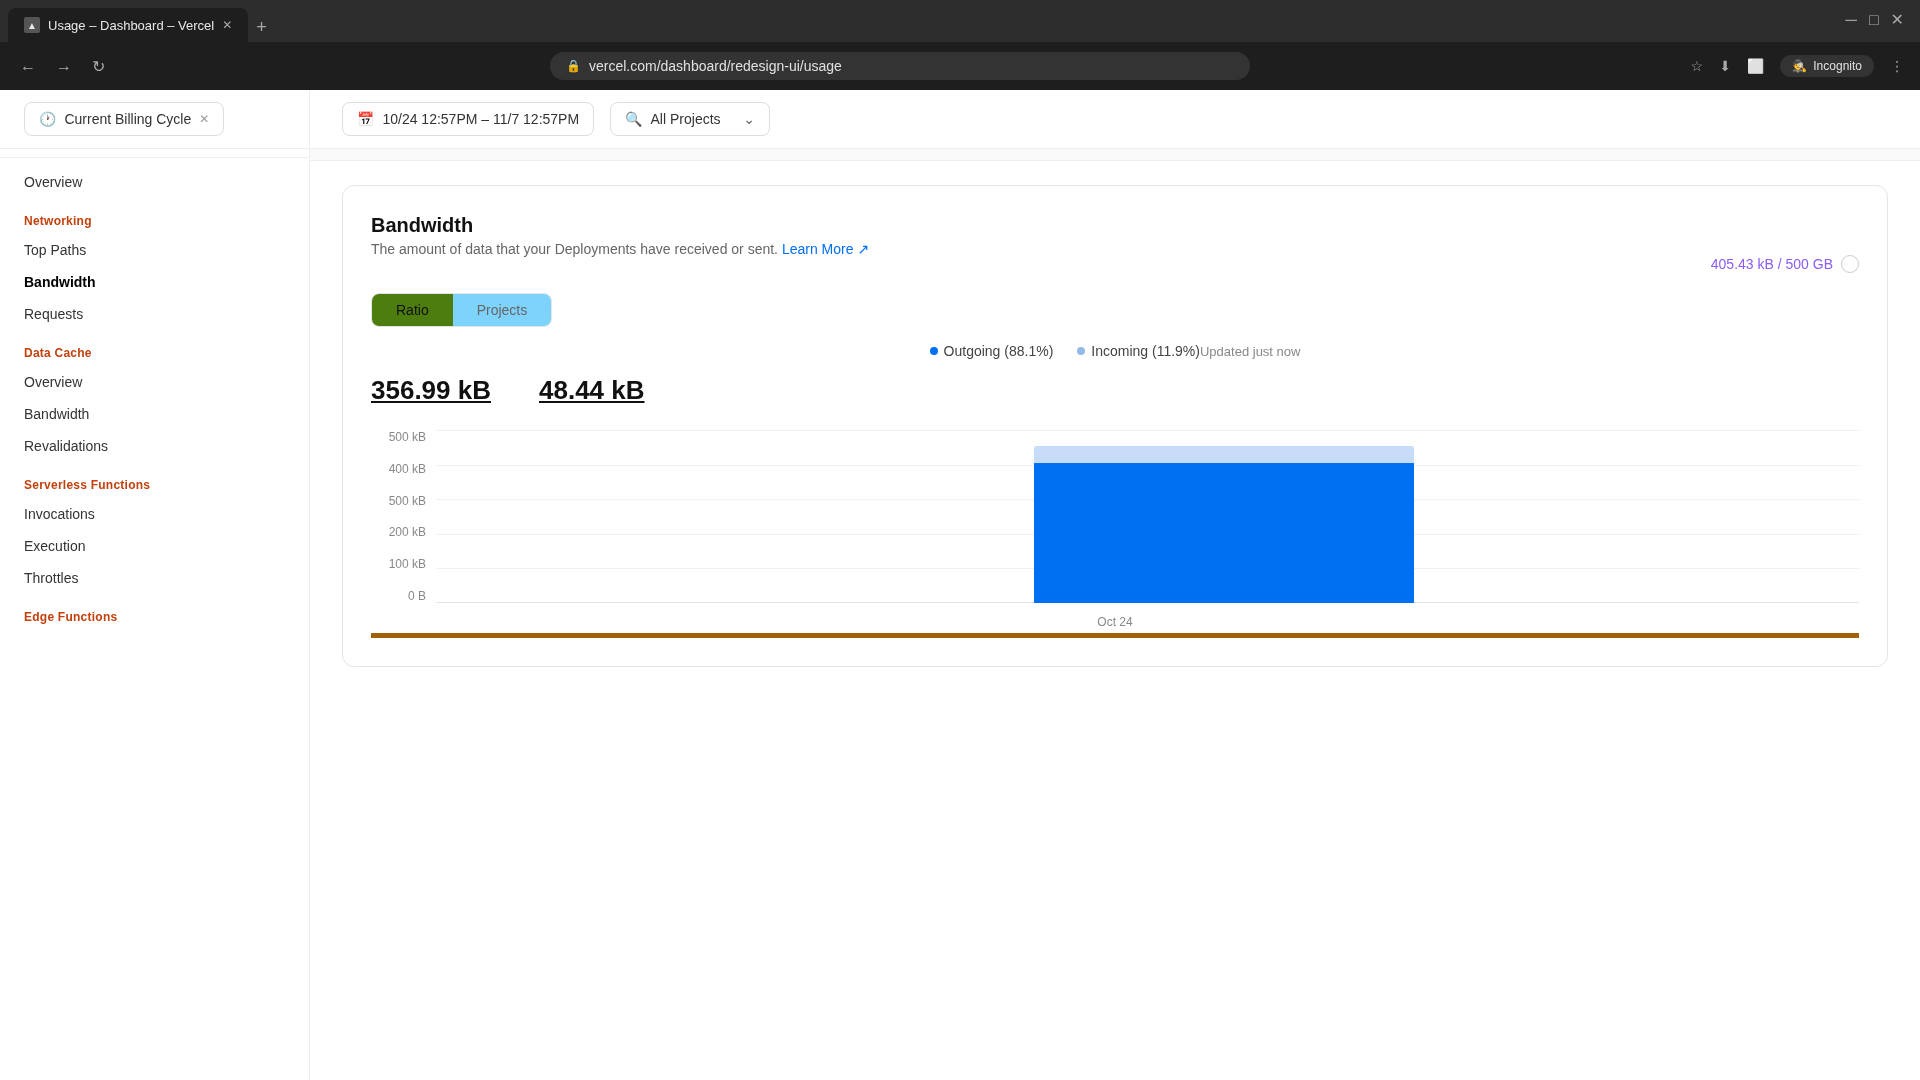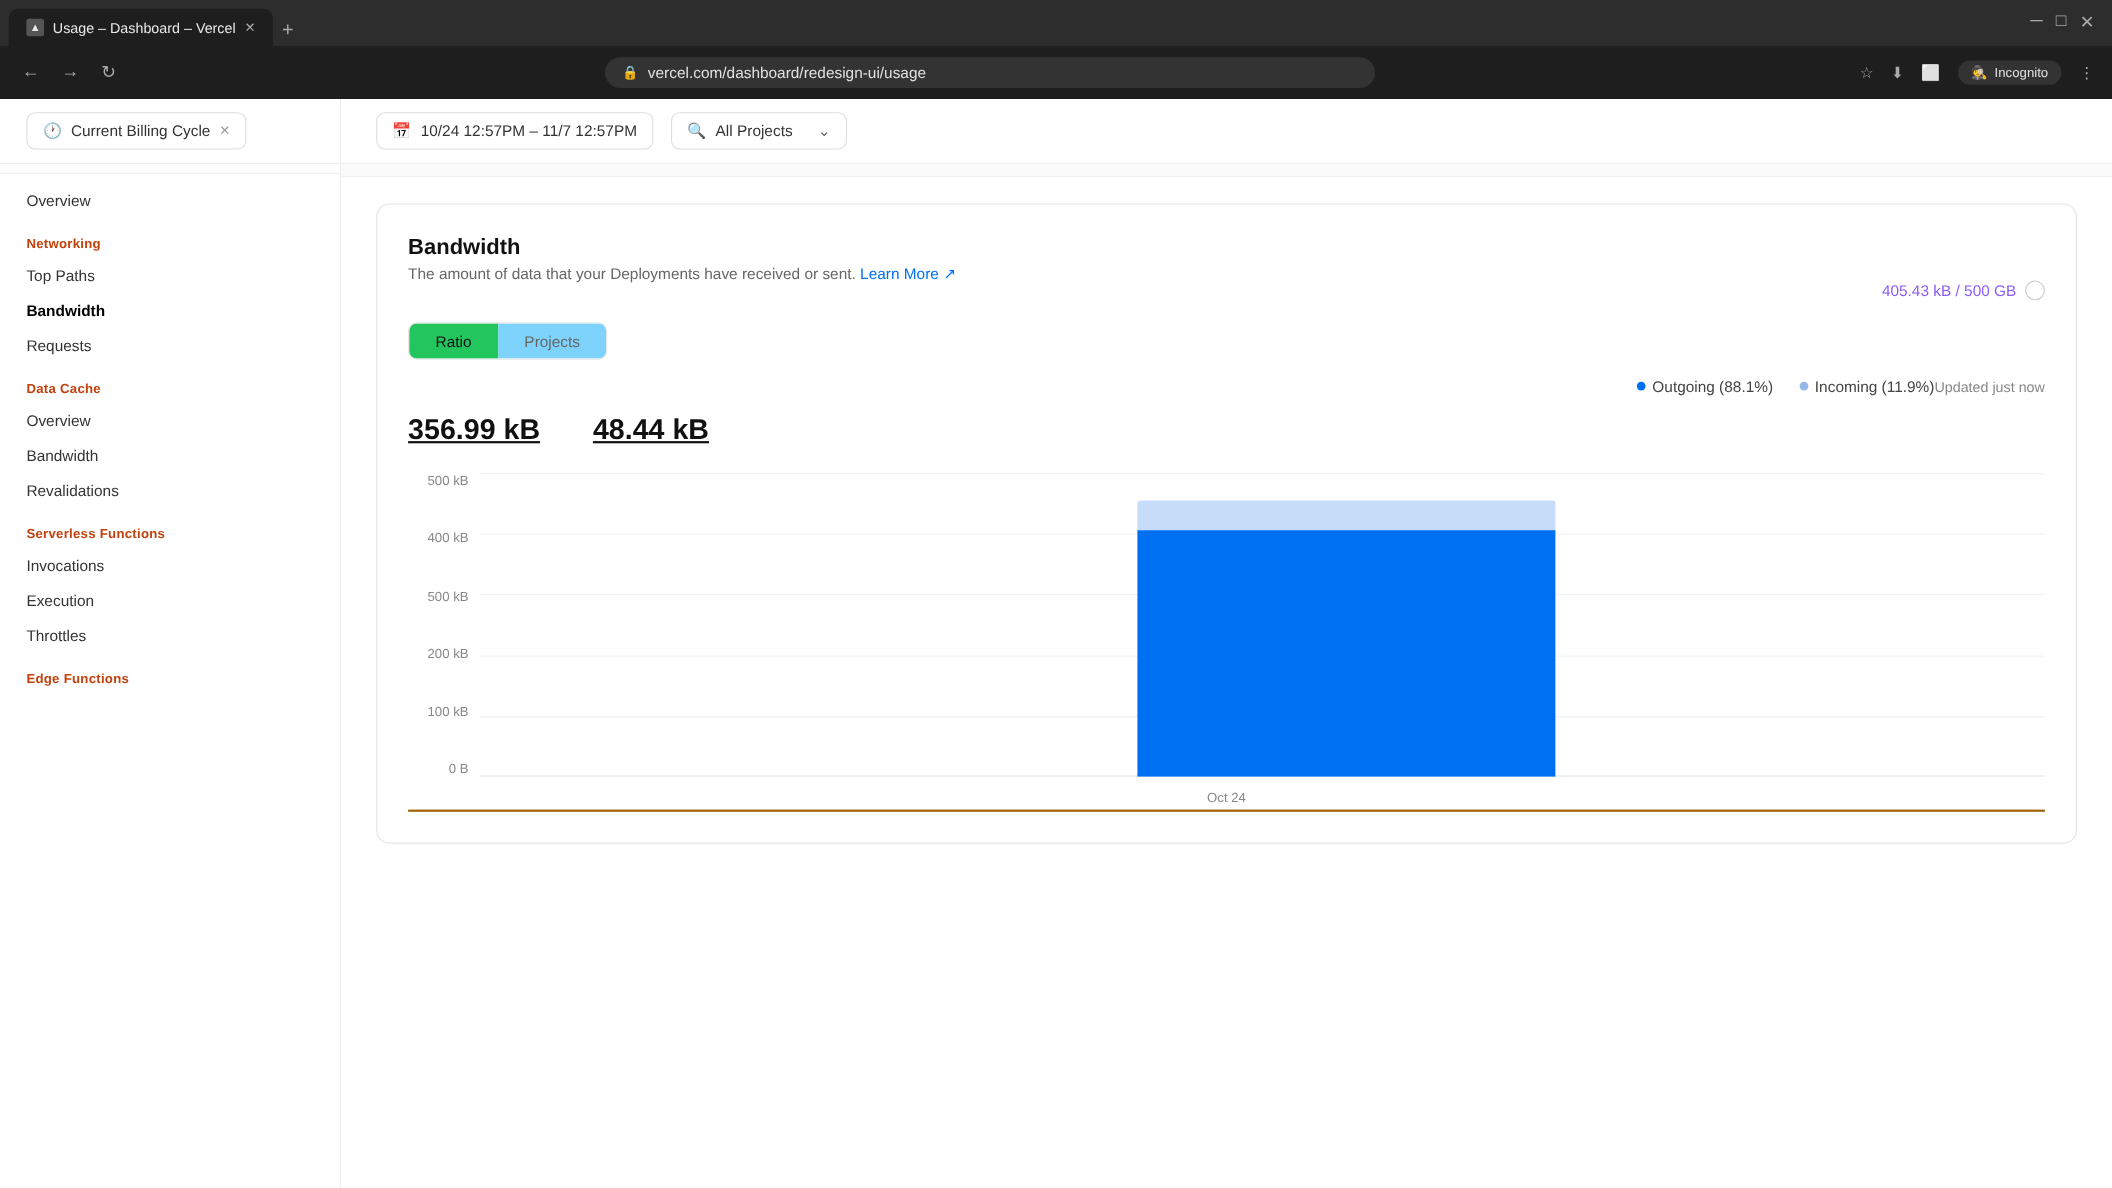--- a/index.html
+++ b/index.html
@@ -50,34 +50,34 @@
     .card-header { display: flex; align-items: flex-start; justify-content: space-between; margin-bottom: 8px; }
     .card-title { font-size: 20px; font-weight: 600; color: #111; }
     .card-desc { font-size: 14px; color: #666; margin-top: 4px; }
     .card-desc a { color: #0070f3; text-decoration: none; }
     .card-usage { display: flex; align-items: center; gap: 8px; font-size: 14px; color: #8b5cf6; margin-top: 41px; }
     .card-usage .refresh-icon { width: 18px; height: 18px; border: 1.5px solid #ccc; border-radius: 50%; display: inline-block; }
 
     
     .tab-bar { display: flex; gap: 0; border: 1px solid #e5e5e5; border-radius: 8px; overflow: hidden; width: fit-content; margin: 20px 0 16px; }
     .tab-btn { padding: 8px 24px; font-size: 14px; color: #666; cursor: pointer; background: #7dd3fc; border: none; }
-    .tab-btn.active { background: #22c55e; color: #111; font-weight: 500; }
-
-    .chart-meta { display: flex; align-items: center; justify-content: flex-end; margin-bottom: 16px; }
+    .tab-btn.active { background: #4d7c0f; color: #111; font-weight: 500; }
+
+    .chart-meta { display: flex; align-items: center; justify-content: center; margin-bottom: 16px; }
     .legend { display: flex; gap: 24px; align-items: center; }
     .legend-item { display: flex; align-items: center; gap: 6px; font-size: 14px; color: #444; }
     .legend-dot { width: 8px; height: 8px; border-radius: 50%; }
     .updated-text { font-size: 13px; color: #888; }
 
     .metrics-row { display: flex; gap: 48px; margin-bottom: 24px; }
     .metric { }
     .metric-value { font-size: 26px; font-weight: 700; color: #111; text-decoration: underline; }
 
     
-    .chart-area { position: relative; height: 308px; border-bottom: 2px solid #a16207; }
+    .chart-area { position: relative; height: 208px; border-bottom: 5px solid #a16207; }
     .chart-y-labels { position: absolute; left: 0; top: 0; bottom: 30px; display: flex; flex-direction: column; justify-content: space-between; padding: 0; }
     .chart-y-label { font-size: 12px; color: #888; width: 55px; text-align: right; }
     .chart-plot { position: absolute; left: 65px; right: 0; top: 0; bottom: 30px; }
   </style>
 </head>
 <body>
 
 <div class="browser-chrome" style="position:relative;">
   <div class="browser-tab-bar">
     <div class="browser-tab">

